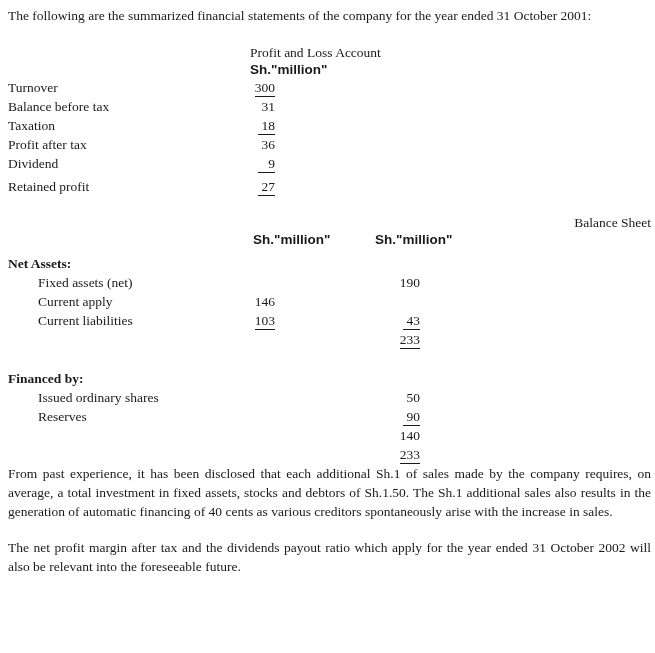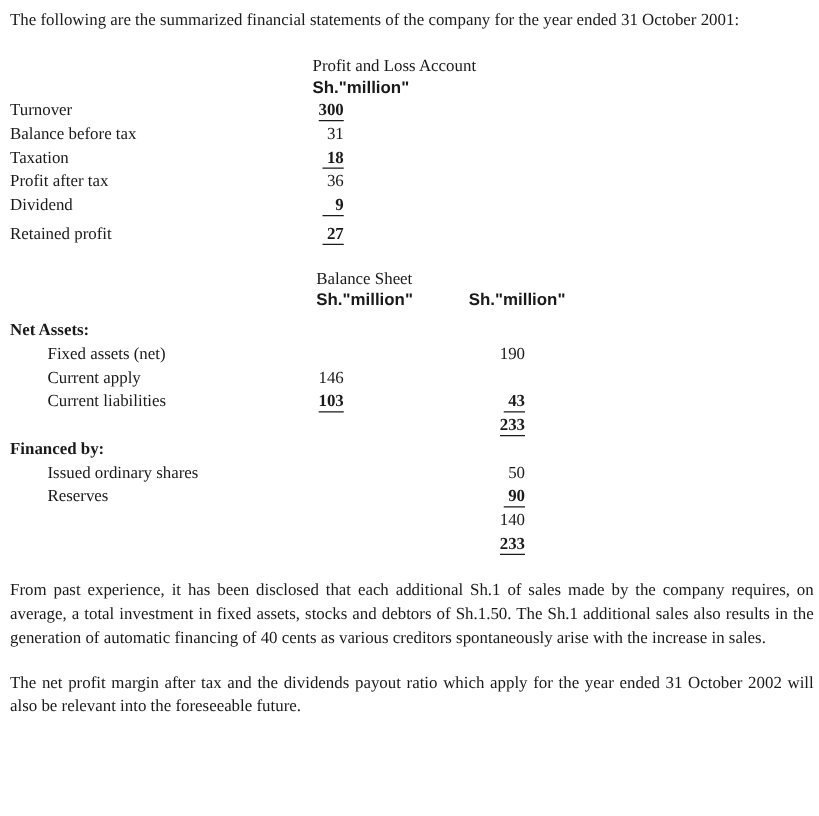--- a/index.html
+++ b/index.html
@@ -17,30 +17,30 @@
     box-sizing: border-box;
     width: 655px;
     height: 603px;
     padding: 6px 4px 0 8px;
   }
   p {
     margin: 0;
     line-height: 19px;
     text-align: justify;
   }
-  .para1 { margin-top: 18px; }
+  .para1 { }
   .para2 { margin-top: 17px; }
 
   .stmt-title {
     margin-left: 242px;
     line-height: 16px;
     height: 16px;
   }
   .stmt-title.mt { margin-top: 20px; }
-  .stmt-title.mt2 { margin-top: 19px; }
+  .stmt-title.mt2 { margin-top: 19px; text-align: right; }
   .sans-bold {
     font-family: "Liberation Sans", sans-serif;
     font-weight: bold;
     font-size: 13.5px;
   }
   .currency-row {
     position: relative;
     height: 17px;
     line-height: 17px;
   }
@@ -57,25 +57,24 @@
   .indent .flabel { left: 30px; }
   .bold { font-weight: bold; }
   .v1 { position: absolute; left: 202px; width: 65px; text-align: right; }
   .v2 { position: absolute; left: 347px; width: 65px; text-align: right; }
   .u {
     display: inline-block;
     min-width: 17px;
     text-align: right;
     border-bottom: 1px solid #1a1a1a;
     line-height: 16px;
-    font-weight: bold;
   }
   .row-retained { margin-top: 4px; }
   .row-net-assets { margin-top: 6px; }
-  .row-financed { }
+  .row-financed { margin-top: 20px; }
 </style>
 </head>
 <body>
 
 <div class="page">
 
   <p>The following are the summarized financial statements of the company for the year ended 31 October 2001:</p>
 
   <div class="stmt-title mt">Profit and Loss Account</div>
   <div class="currency-row">

